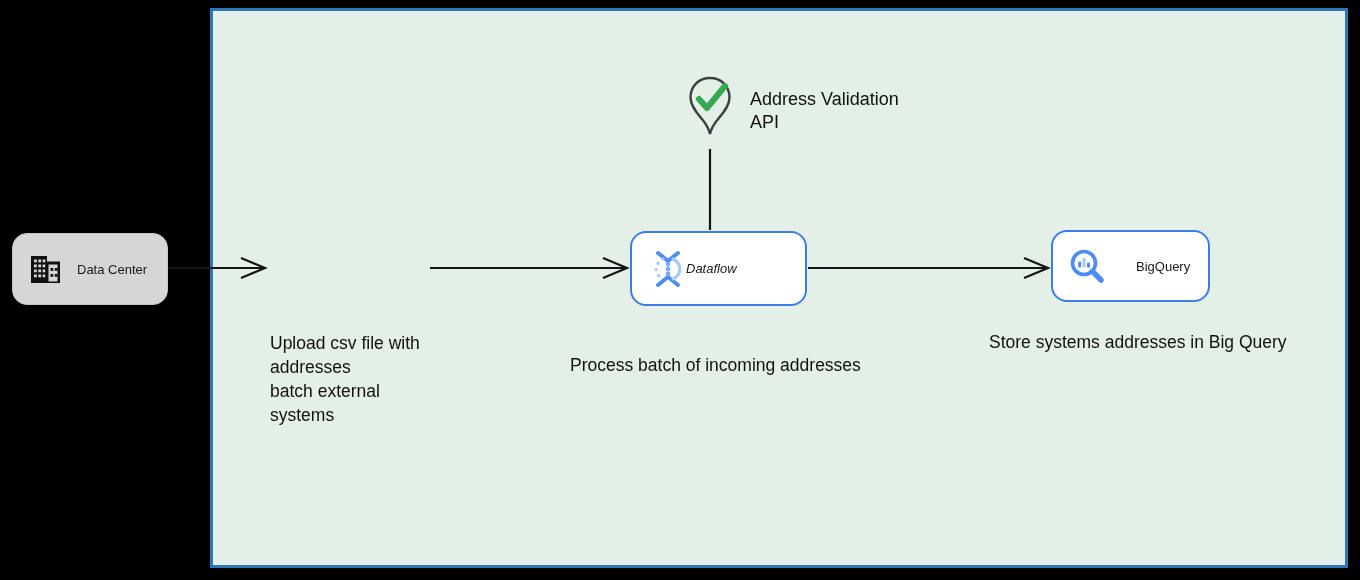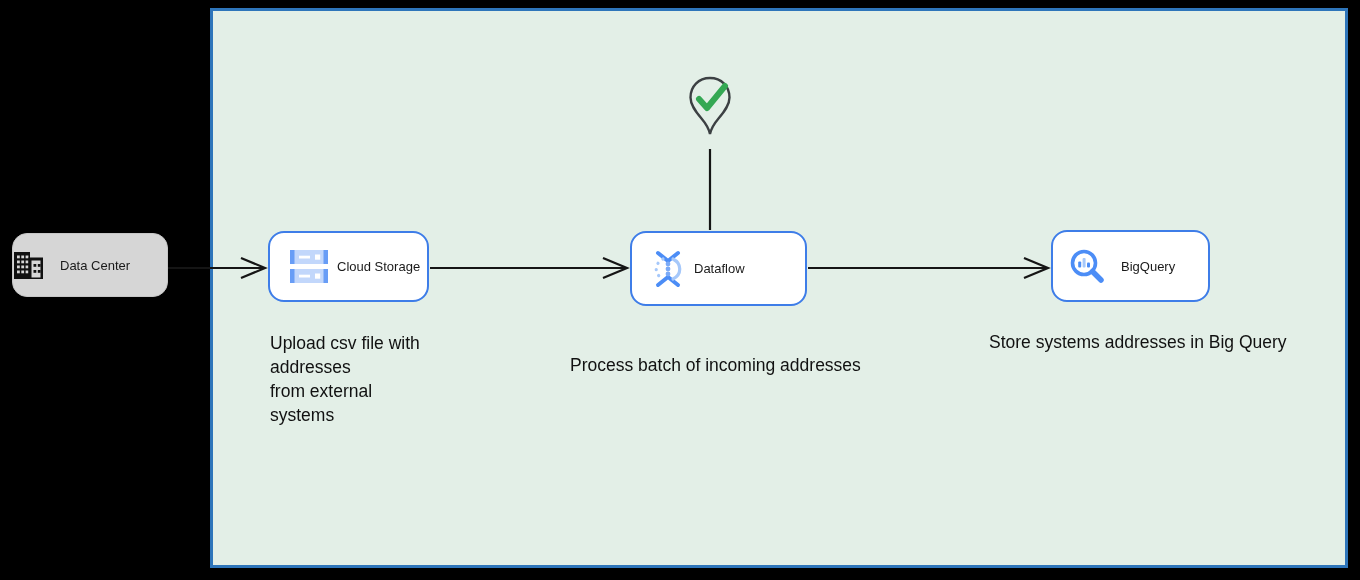--- a/index.html
+++ b/index.html
@@ -12,27 +12,27 @@
     background:#e3efe7;border:3px solid #2e75ba;
   }
   #edges{position:absolute;left:0;top:0;width:1360px;height:580px;pointer-events:none;}
   .node{
     position:absolute;display:flex;align-items:center;box-sizing:border-box;
     border-radius:16px;background:#fff;border:2.5px solid #3e7de8;
   }
   .node .label{font-size:13px;color:#1a1a1a;white-space:nowrap;}
   .node .ic{flex:0 0 auto;display:block;}
   #node-datacenter{
-    left:12px;top:233px;width:156px;height:64px;
+    left:12px;top:233px;width:156px;height:72px;
     background:#d6d6d6;border:1px solid #c6c6c6;border-radius:15px;
-    gap:17px;
+    padding-left:17px;gap:17px;
   }
   #node-cloudstorage{left:268px;top:231px;width:161px;height:71px;padding-left:20px;gap:9px;}
-  #node-dataflow{left:630px;top:231px;width:177px;height:75px;padding-left:18px;gap:8px;}
-  #node-bigquery{left:1051px;top:230px;width:159px;height:72px;padding-left:16px;gap:16px;}
+  #node-dataflow{left:630px;top:231px;width:177px;height:75px;padding-left:18px;font-style:italic;}
+  #node-bigquery{left:1051px;top:230px;width:159px;height:72px;padding-left:16px;gap:31px;}
   #pin{position:absolute;left:686px;top:76px;width:48px;height:62px;}
   #annotation-label{
     position:absolute;left:750px;top:88px;width:180px;
     font-size:18px;line-height:23px;color:#111;
   }
   .caption{position:absolute;font-size:17.5px;line-height:24px;color:#111;}
   #caption-cloudstorage{left:270px;top:331px;width:215px;white-space:pre-line;}
   #caption-dataflow{left:570px;top:330px;white-space:nowrap;margin-top:23px;}
   #caption-bigquery{left:989px;top:330px;white-space:nowrap;}
 </style>
@@ -82,39 +82,20 @@
       </g>
       <rect x="17" y="7" width="12" height="20" fill="#d6d6d6" stroke="#111" stroke-width="3"></rect>
       <rect x="20.5" y="12" width="2.8" height="2.8" fill="#111"></rect>
       <rect x="24.8" y="12" width="2.8" height="2.8" fill="#111"></rect>
       <rect x="20.5" y="18" width="2.8" height="2.8" fill="#111"></rect>
       <rect x="24.8" y="18" width="2.8" height="2.8" fill="#111"></rect>
     </svg>
     <span class="label">Data Center</span>
   </div>
 
-  <div class="node" id="node-cloudstorage">
-    <svg class="ic" width="38" height="33" viewBox="0 0 38 33">
-      <g>
-        <rect x="0" y="0" width="38" height="14" rx="1.2" fill="#c2d7fb"></rect>
-        <rect x="0" y="0" width="4.5" height="14" fill="#689df6"></rect>
-        <rect x="33.5" y="0" width="4.5" height="14" fill="#689df6"></rect>
-        <rect x="9" y="5.7" width="11" height="2.8" fill="#fff"></rect>
-        <rect x="25" y="4.5" width="5.2" height="5.2" fill="#fff"></rect>
-      </g>
-      <g>
-        <rect x="0" y="19" width="38" height="14" rx="1.2" fill="#c2d7fb"></rect>
-        <rect x="0" y="19" width="4.5" height="14" fill="#689df6"></rect>
-        <rect x="33.5" y="19" width="4.5" height="14" fill="#689df6"></rect>
-        <rect x="9" y="24.7" width="11" height="2.8" fill="#fff"></rect>
-        <rect x="25" y="23.5" width="5.2" height="5.2" fill="#fff"></rect>
-      </g>
-    </svg>
-    <span class="label">Cloud Storage</span>
-  </div>
 
   <div class="node" id="node-dataflow">
     <svg class="ic" width="36" height="40" viewBox="0 0 36 40">
       <g stroke="#4c8df6" stroke-width="4" fill="none" stroke-linecap="round">
         <path d="M8 4 L18 12 L28 4"></path>
         <path d="M8 36 L18 28 L28 36"></path>
       </g>
       <path d="M13 10 C4 14.5 4 25.5 13 30" stroke="#a6c8fa" stroke-width="3.2" fill="none" stroke-linecap="round" stroke-dasharray="0.1 6.5"></path>
       <path d="M23 10 C32 14.5 32 25.5 23 30" stroke="#a6c8fa" stroke-width="3.2" fill="none" stroke-linecap="round"></path>
       <g fill="#7baaf7">
@@ -136,21 +117,22 @@
         <rect x="18" y="14.5" width="3" height="5" rx="1"></rect>
       </g>
     </svg>
     <span class="label">BigQuery</span>
   </div>
 
   <svg id="pin" viewBox="0 0 48 62">
     <path d="M24 2 C12.5 2 4.5 10.5 4.5 21.5 C4.5 29 9.5 35.5 15.5 42.5 C19.5 47.2 22.8 52.5 24 58 C25.2 52.5 28.5 47.2 32.5 42.5 C38.5 35.5 43.5 29 43.5 21.5 C43.5 10.5 35.5 2 24 2 Z" fill="none" stroke="#3c4043" stroke-width="2.4"></path>
     <path d="M13 23 L21 32 L39 10" fill="none" stroke="#34a853" stroke-width="6" stroke-linecap="round" stroke-linejoin="round"></path>
   </svg>
+  <div id="annotation-label">Address Validation API</div>
 
   <div class="caption" id="caption-cloudstorage">Upload csv file with
 addresses
-from external
+batch external
 systems</div>
   <div class="caption" id="caption-dataflow">Process batch of incoming addresses</div>
   <div class="caption" id="caption-bigquery">Store systems addresses in Big Query</div>
 
 </div>
 
 </body></html>

